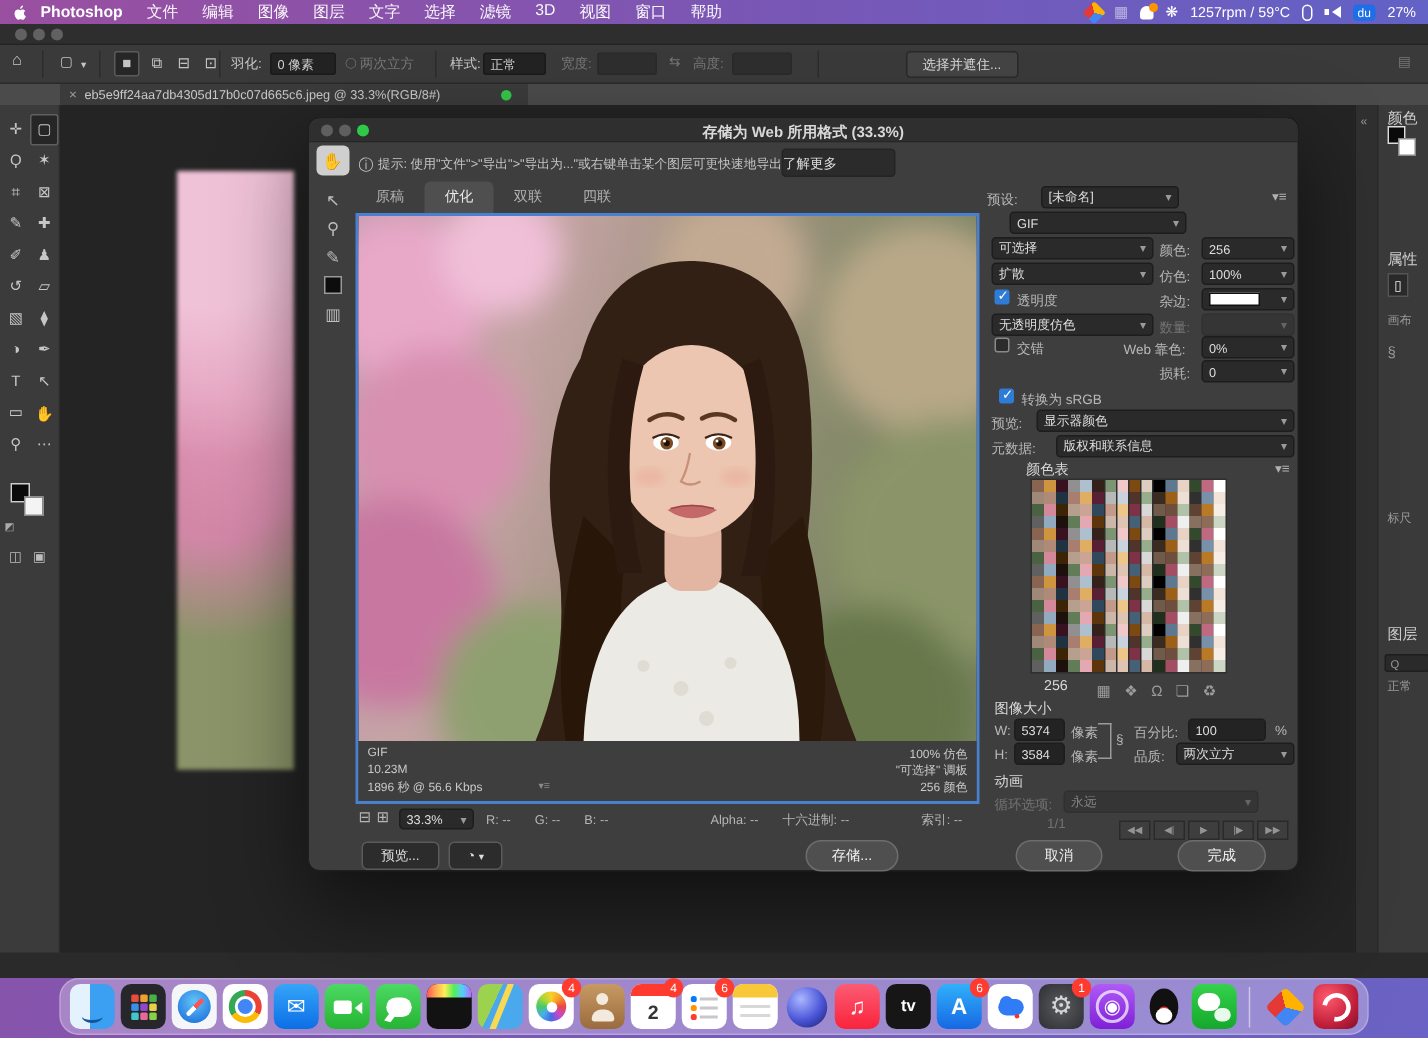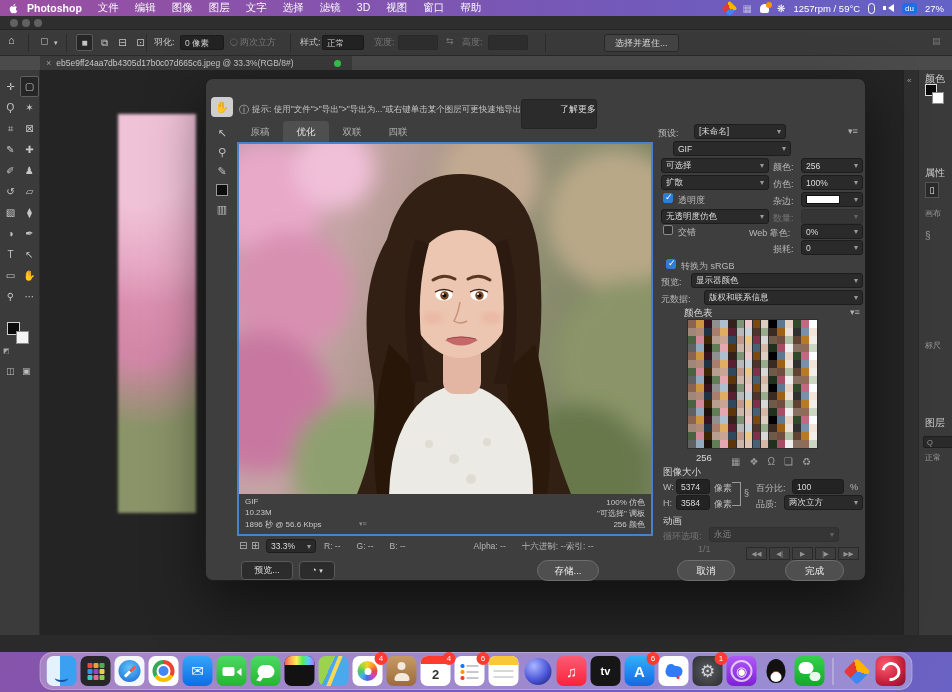--- a/index.html
+++ b/index.html
@@ -83,22 +83,22 @@
   #rp-search{position:absolute;left:4px;top:366px;width:30px;height:12px;background:#2a2a2a;border:1px solid #1f1f1f;border-radius:2px;color:#999;font-size:7.5px;line-height:11px;padding-left:3px}
 
   
   #dlg{left:205px;top:78px;width:661px;height:503px;background:#3e3e3e;border:1px solid #1e1e1e;border-radius:8px;
        box-shadow:0 22px 55px rgba(0,0,0,.55);z-index:10}
   #dlg-title{left:0;top:0;width:100%;height:16px;background:#2f2f2f;border-radius:8px 8px 0 0;border-bottom:1px solid #262626}
   #dlg-title .tl2{width:8px;height:8px;border-radius:50%;position:absolute;top:4px}
   #dlg-title-text{width:100%;text-align:center;top:2px;font-size:10px;font-weight:bold;color:#d8d8d8}
   #hint-ic{left:33px;top:24px;color:#bdbdbd;font-size:10px}
   #hint-text{left:46px;top:25px;font-size:8.5px;color:#c4c4c4;width:268px}
-  #learn{left:315px;top:20px;width:76px;height:30px;background:#2b2b2b;border:1px solid #242424;border-radius:3px;
-         color:#ddd;font-size:9px;text-align:right;line-height:18px}
+  #learn{left:315px;top:20px;width:76px;height:19px;background:#2b2b2b;border:1px solid #242424;border-radius:3px;
+         color:#ddd;font-size:9px;text-align:left;line-height:18px}
   #dlg-tools{left:2px;top:18px;width:27px}
   .dtool{position:absolute;left:3px;width:22px;height:20px;display:flex;align-items:center;justify-content:center;
          color:#bdbdbd;font-size:11px}
   .dtool.sel{background:#cfcfcf;border-radius:4px;color:#222}
   .dtool .bsw{width:12px;height:12px;background:#0d0d0d;border:1px solid #999}
   
   .dtab{position:absolute;top:42px;height:21px;width:46px;text-align:center;line-height:21px;font-size:9.5px;color:#b2b2b2}
   .dtab.act{background:#4f4f4f;border-radius:4px 4px 0 0;color:#e8e8e8}
   
   #preview{left:31px;top:63px;width:416px;height:394px;border:2px solid #4a80d0;background:#3a3a3a}
@@ -331,20 +331,26 @@
     <span class="rp-lbl rp-dim" style="top:160px">§</span>
     <span class="rp-lbl rp-dim" style="top:270px;font-size:8px">标尺</span>
     <span class="rp-lbl" style="top:346px">图层</span>
     <div id="rp-search">Q</div>
     <span class="rp-lbl rp-dim" style="top:382px;font-size:8px">正常</span>
   </div>
 
 </div>
 
 <div id="dlg" class="abs">
+  <div id="dlg-title" class="abs">
+    <span class="tl2" style="left:8px;background:#5f5f5f"></span>
+    <span class="tl2" style="left:20px;background:#5f5f5f"></span>
+    <span class="tl2" style="left:32px;background:#30c848"></span>
+    <div id="dlg-title-text" class="abs">存储为 Web 所用格式 (33.3%)</div>
+  </div>
 
   <span id="hint-ic" class="abs">ⓘ</span>
   <span id="hint-text" class="abs nw">提示: 使用"文件"&gt;"导出"&gt;"导出为..."或右键单击某个图层可更快速地导出资源</span>
   <div id="learn" class="abs">了解更多</div>
 
   <div id="dlg-tools" class="abs">
       <div class="dtool sel" style="top: 0px;">✋</div>
       <div class="dtool" style="top: 26px;">↖</div>
       <div class="dtool" style="top: 45px;">⚲</div>
       <div class="dtool" style="top: 64px;">✎</div>
@@ -432,21 +438,21 @@
       <span class="pi" style="right:6px;top:25px">256 颜色</span>
     </div>
   </div>
 
   <span class="srow" style="left:33px;top:461px;font-size:10px">⊟</span>
   <span class="srow" style="left:45px;top:461px;font-size:10px">⊞</span>
   <div class="dd" id="zoomdd">
     <span>33.3%</span>
       <span class="caret">▾</span>
   </div>
-  <span id="readouts" class="srow" style="left:118px;top:462px"><span style="margin-right: 16px;">R: --</span><span style="margin-right: 16px;">G: --</span><span style="margin-right: 68px;">B: --</span><span style="margin-right: 16px;">Alpha: --</span><span style="">十六进制: --</span><span style="margin-right: 16px;">索引: --</span></span>
+  <span id="readouts" class="srow" style="left:118px;top:462px"><span style="margin-right: 16px;">R: --</span><span style="margin-right: 16px;">G: --</span><span style="margin-right: 68px;">B: --</span><span style="margin-right: 16px;">Alpha: --</span><span style="margin-right: 48px;">十六进制: --</span><span style="margin-right: 16px;">索引: --</span></span>
 
   <div class="dbtn" style="left:35px;top:482px;width:52px;height:19px;line-height:17px">预览...</div>
   <div class="dbtn" style="left:93px;top:482px;width:36px;height:19px;line-height:17px">◔ <span style="font-size:7px">▾</span></div>
   <div class="pill" style="left:331px;top:481px;width:62px">存储...</div>
   <div class="pill" style="left:471px;top:481px;width:58px">取消</div>
   <div class="pill" style="left:579px;top:481px;width:59px">完成</div>
 
   <span class="lbl" style="left:452px;top:48px">预设:</span>
   <div class="dd" style="left:488px;top:45px;width:92px">
     <span>[未命名]</span>

